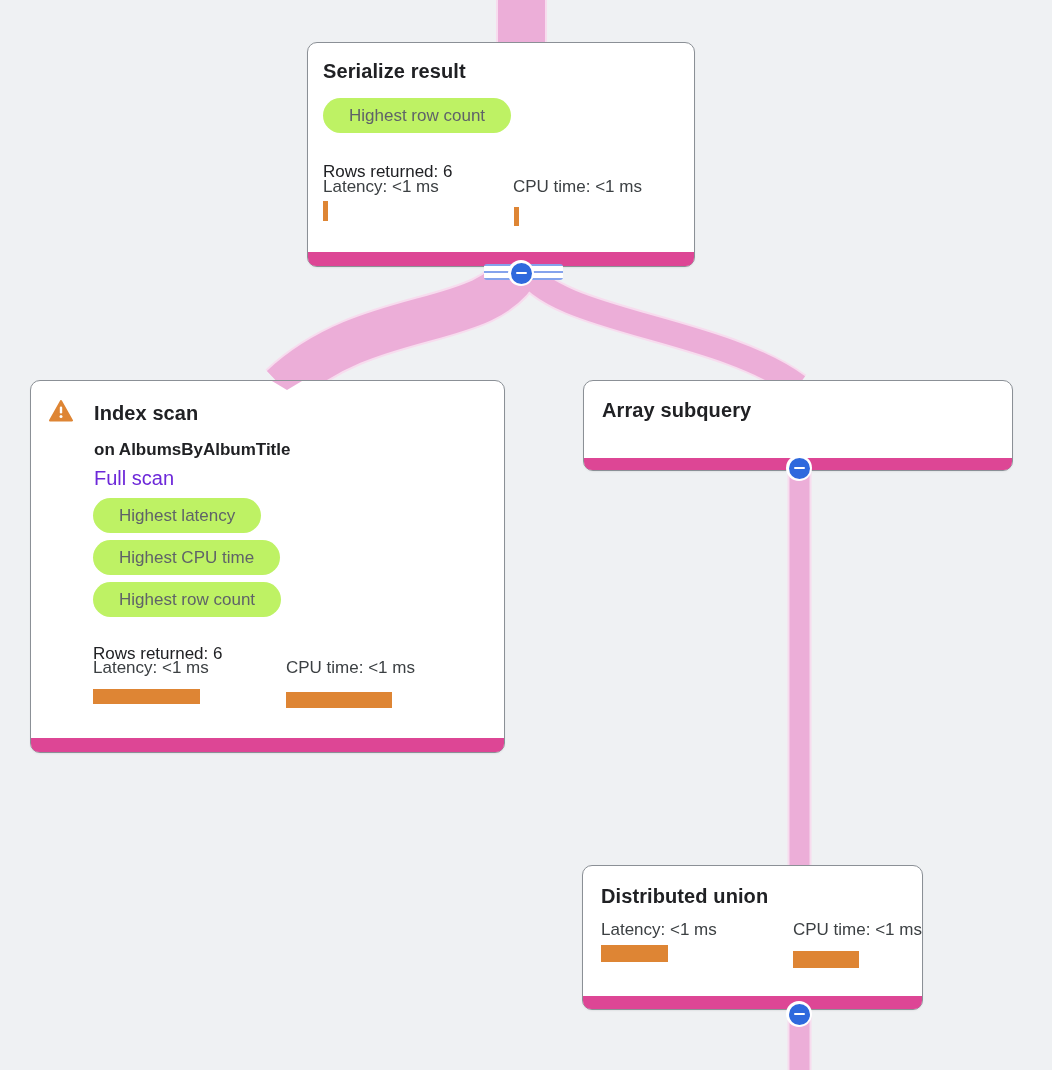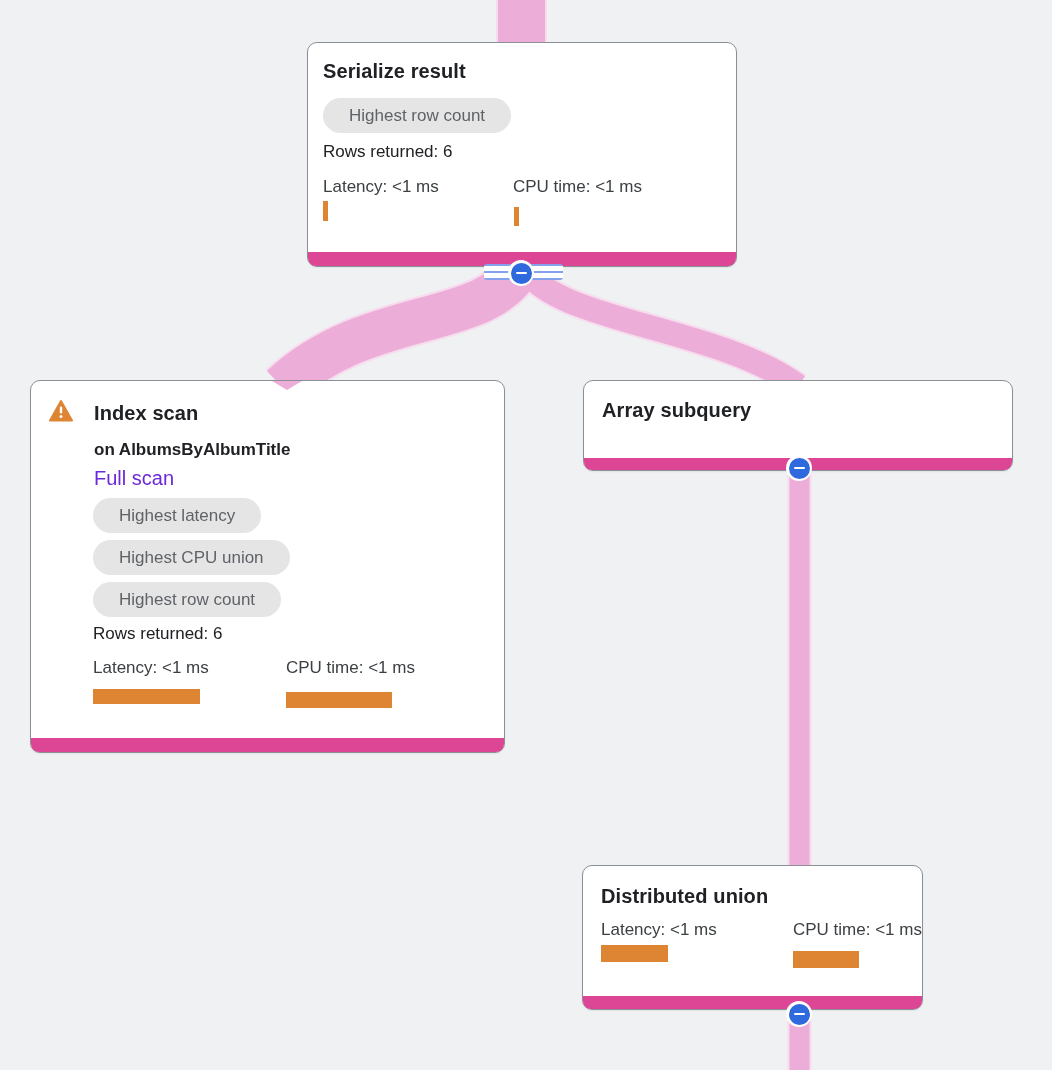--- a/index.html
+++ b/index.html
@@ -20,25 +20,25 @@
     position:absolute;left:0;right:0;bottom:0;background:#dd4695;
     border-bottom-left-radius:8px;border-bottom-right-radius:8px;
   }
   .ntitle{
     position:absolute;font-size:20px;font-weight:700;letter-spacing:.1px;
     color:#202124;white-space:nowrap;
   }
   .nsub{position:absolute;font-size:17px;color:#202124;white-space:nowrap;font-weight:bold;}
   .nnote{position:absolute;font-size:20px;color:#6d28d9;white-space:nowrap;}
   .pill{
-    position:absolute;display:inline-block;background:#e5e5e5;color:#5f6368;
+    position:absolute;display:inline-block;background:#bef264;color:#5f6368;
     font-size:17px;line-height:35px;height:35px;padding:0 26px;
     border-radius:18px;white-space:nowrap;
   }
-  .rows{position:absolute;font-size:17px;color:#202124;white-space:nowrap;}
+  .rows{position:absolute;font-size:17px;color:#202124;white-space:nowrap;margin-top:20px;}
   .mlabel{position:absolute;font-size:17px;color:#3c4043;white-space:nowrap;}
   .mbar{position:absolute;background:#de8534;}
   .tipwrap{position:absolute;z-index:3;}
   .rail{
     position:absolute;z-index:3;width:79px;height:16px;border-radius:3px;
     background-color:#ffffff;
     background-image:linear-gradient(to bottom,
       #85a3ec 0,#85a3ec 2px,#ffffff 2px,#ffffff 7px,
       #85a3ec 7px,#85a3ec 9px,#ffffff 9px,#ffffff 14px,
       #85a3ec 14px,#85a3ec 16px);
@@ -72,21 +72,21 @@
     <path d="M520,266 C488,330 368,306 282,387" stroke="#ecaed8" stroke-width="44" fill="none"></path>
     <path d="M523,266 C552,322 716,326 798,386" stroke="#ecaed8" stroke-width="24" fill="none"></path>
     <path d="M799.5,461 L799.5,866" stroke="#ecaed8" stroke-width="20" fill="none"></path>
     <path d="M799.5,1011 L799.5,1070" stroke="#ecaed8" stroke-width="20" fill="none"></path>
   </svg>
 
   <svg class="tipwrap" style="left:270px;top:381px" width="34" height="10" viewBox="0 0 34 10">
     <polygon points="2,0 32,0 17,9" fill="#ecaed8"></polygon>
   </svg>
 
-  <div class="card" id="card-serialize" style="left:307px;top:42px;width:430px;height:225px">
+  <div class="card" id="card-serialize" style="left:307px;top:42px;width:388px;height:225px">
     <div class="ntitle" style="left:15px;top:17px">Serialize result</div>
     <div class="pill" style="left:15px;top:55px">Highest row count</div>
     <div class="rows" style="left:15px;top:99px">Rows returned: 6</div>
     <div class="mlabel" style="left:15px;top:134px">Latency: &lt;1 ms</div>
     <div class="mlabel" style="left:205px;top:134px">CPU time: &lt;1 ms</div>
     <div class="mbar" style="left: 15px; top: 158px; height: 20px; width: 5px;"></div>
     <div class="mbar" style="left: 206px; top: 164px; height: 19px; width: 5px;"></div>
     <div class="accent" style="height:14px"></div>
   </div>
 
@@ -100,21 +100,21 @@
   <div class="card" id="card-index" style="left:30px;top:380px;width:475px;height:373px">
     <svg class="warn" style="left:18px;top:19px" width="24" height="22" viewBox="0 0 24 22">
       <path d="M12 1 L23 20.5 H1 Z" fill="#de8534" stroke="#de8534" stroke-width="2" stroke-linejoin="round"></path>
       <rect x="10.8" y="6.5" width="2.4" height="7" rx="1.2" fill="#ffffff"></rect>
       <circle cx="12" cy="16.5" r="1.5" fill="#ffffff"></circle>
     </svg>
     <div class="ntitle" style="left:63px;top:21px">Index scan</div>
     <div class="nsub" style="left:63px;top:59px">on AlbumsByAlbumTitle</div>
     <div class="nnote" style="left:63px;top:86px">Full scan</div>
     <div class="pill" style="left:62px;top:117px">Highest latency</div>
-    <div class="pill" style="left:62px;top:159px">Highest CPU union</div>
+    <div class="pill" style="left:62px;top:159px">Highest CPU time</div>
     <div class="pill" style="left:62px;top:201px">Highest row count</div>
     <div class="rows" style="left:62px;top:243px">Rows returned: 6</div>
     <div class="mlabel" style="left:62px;top:277px">Latency: &lt;1 ms</div>
     <div class="mlabel" style="left:255px;top:277px">CPU time: &lt;1 ms</div>
     <div class="mbar" style="left: 62px; top: 308px; height: 15px; width: 107px;"></div>
     <div class="mbar" style="left: 255px; top: 311px; height: 16px; width: 106px;"></div>
     <div class="accent" style="height:14px"></div>
   </div>
 
   <div class="card" id="card-array" style="left:583px;top:380px;width:430px;height:91px">

